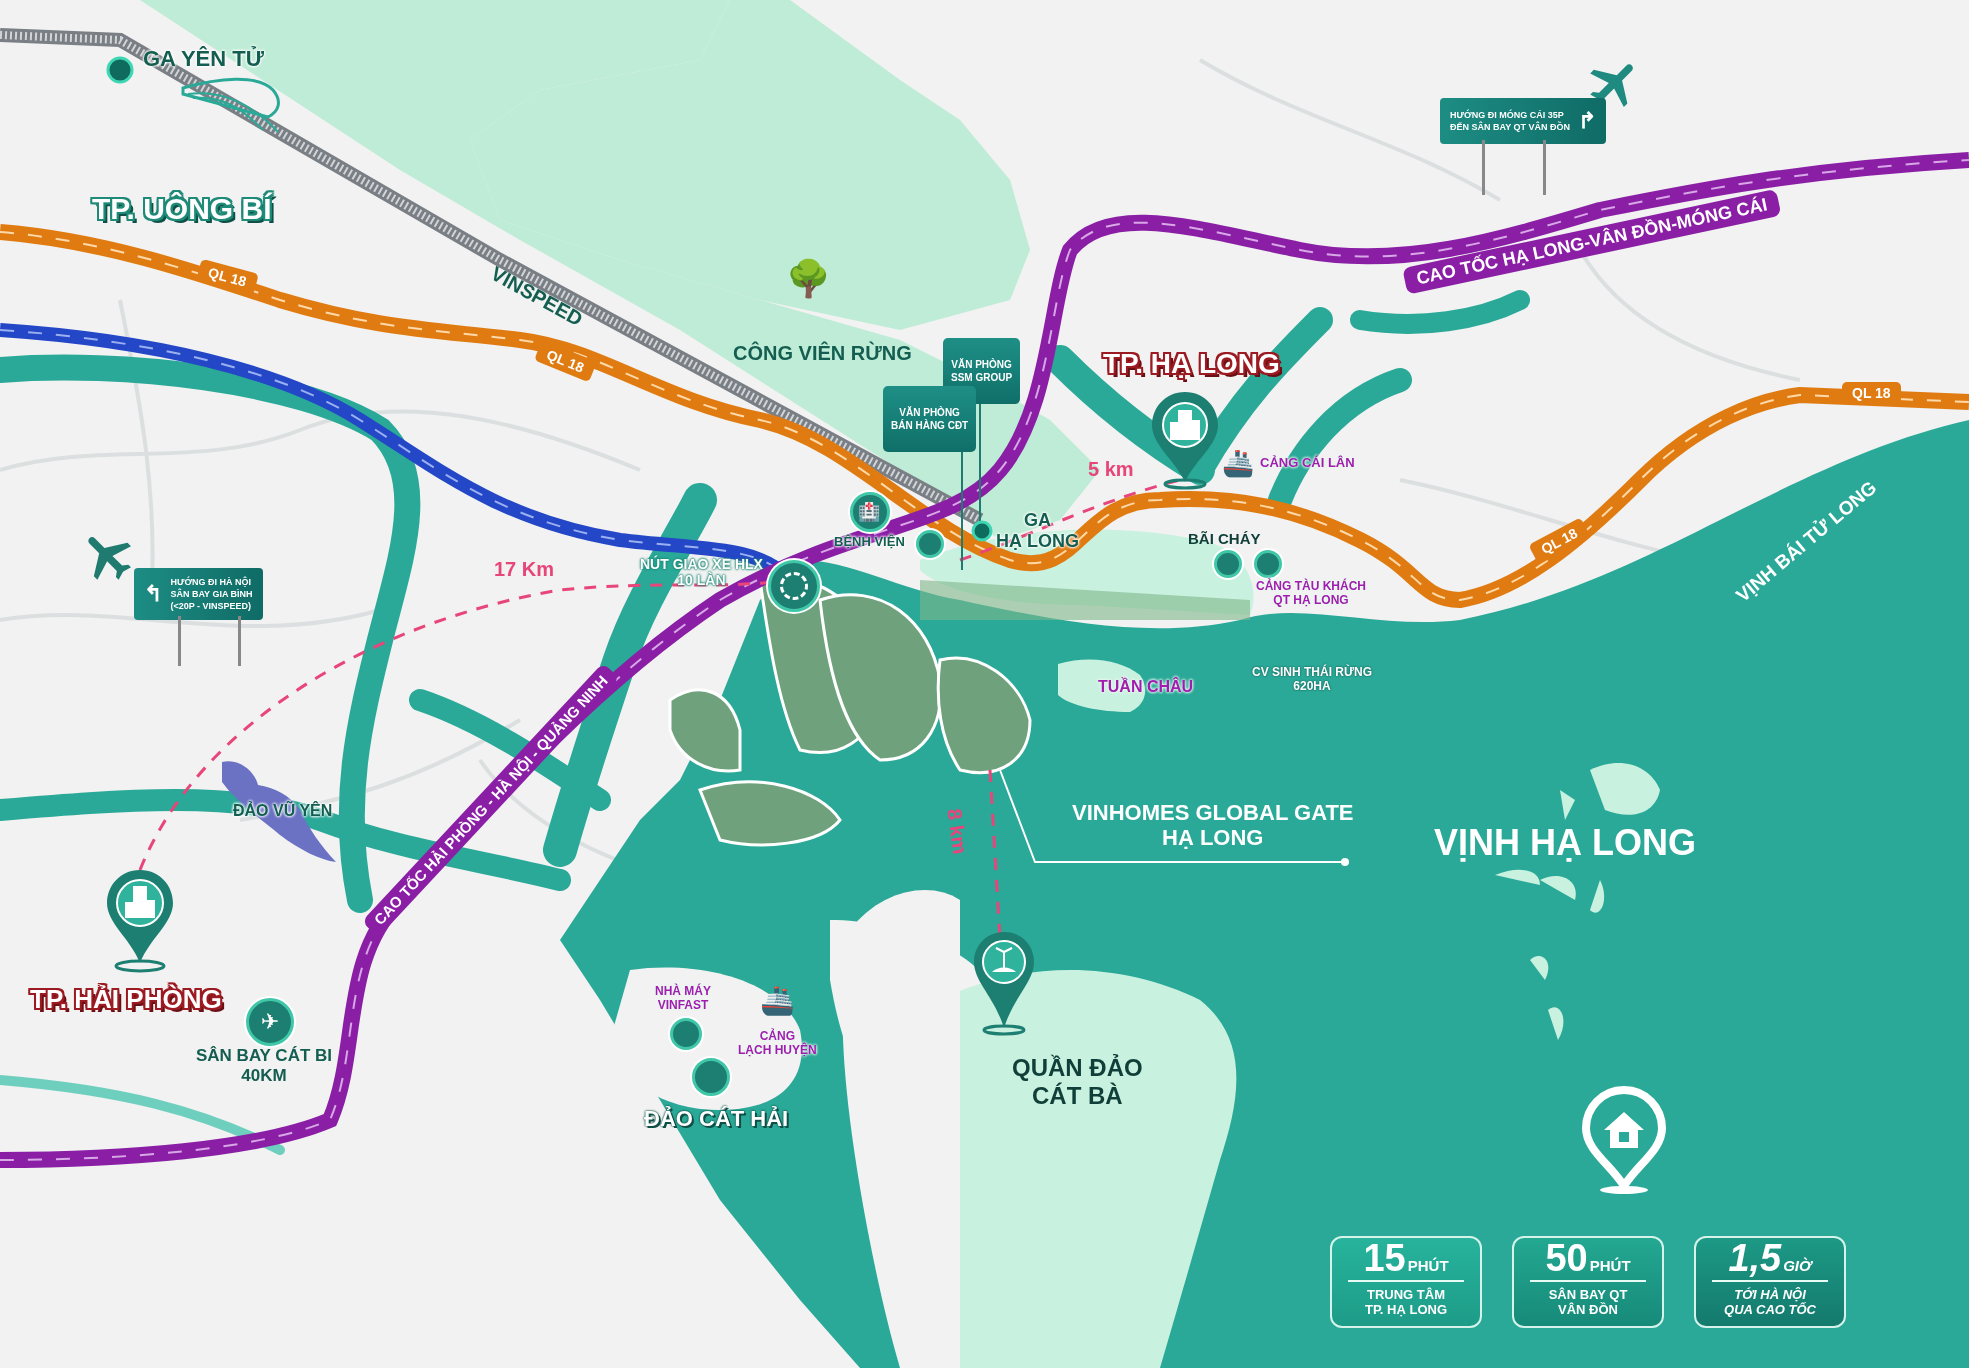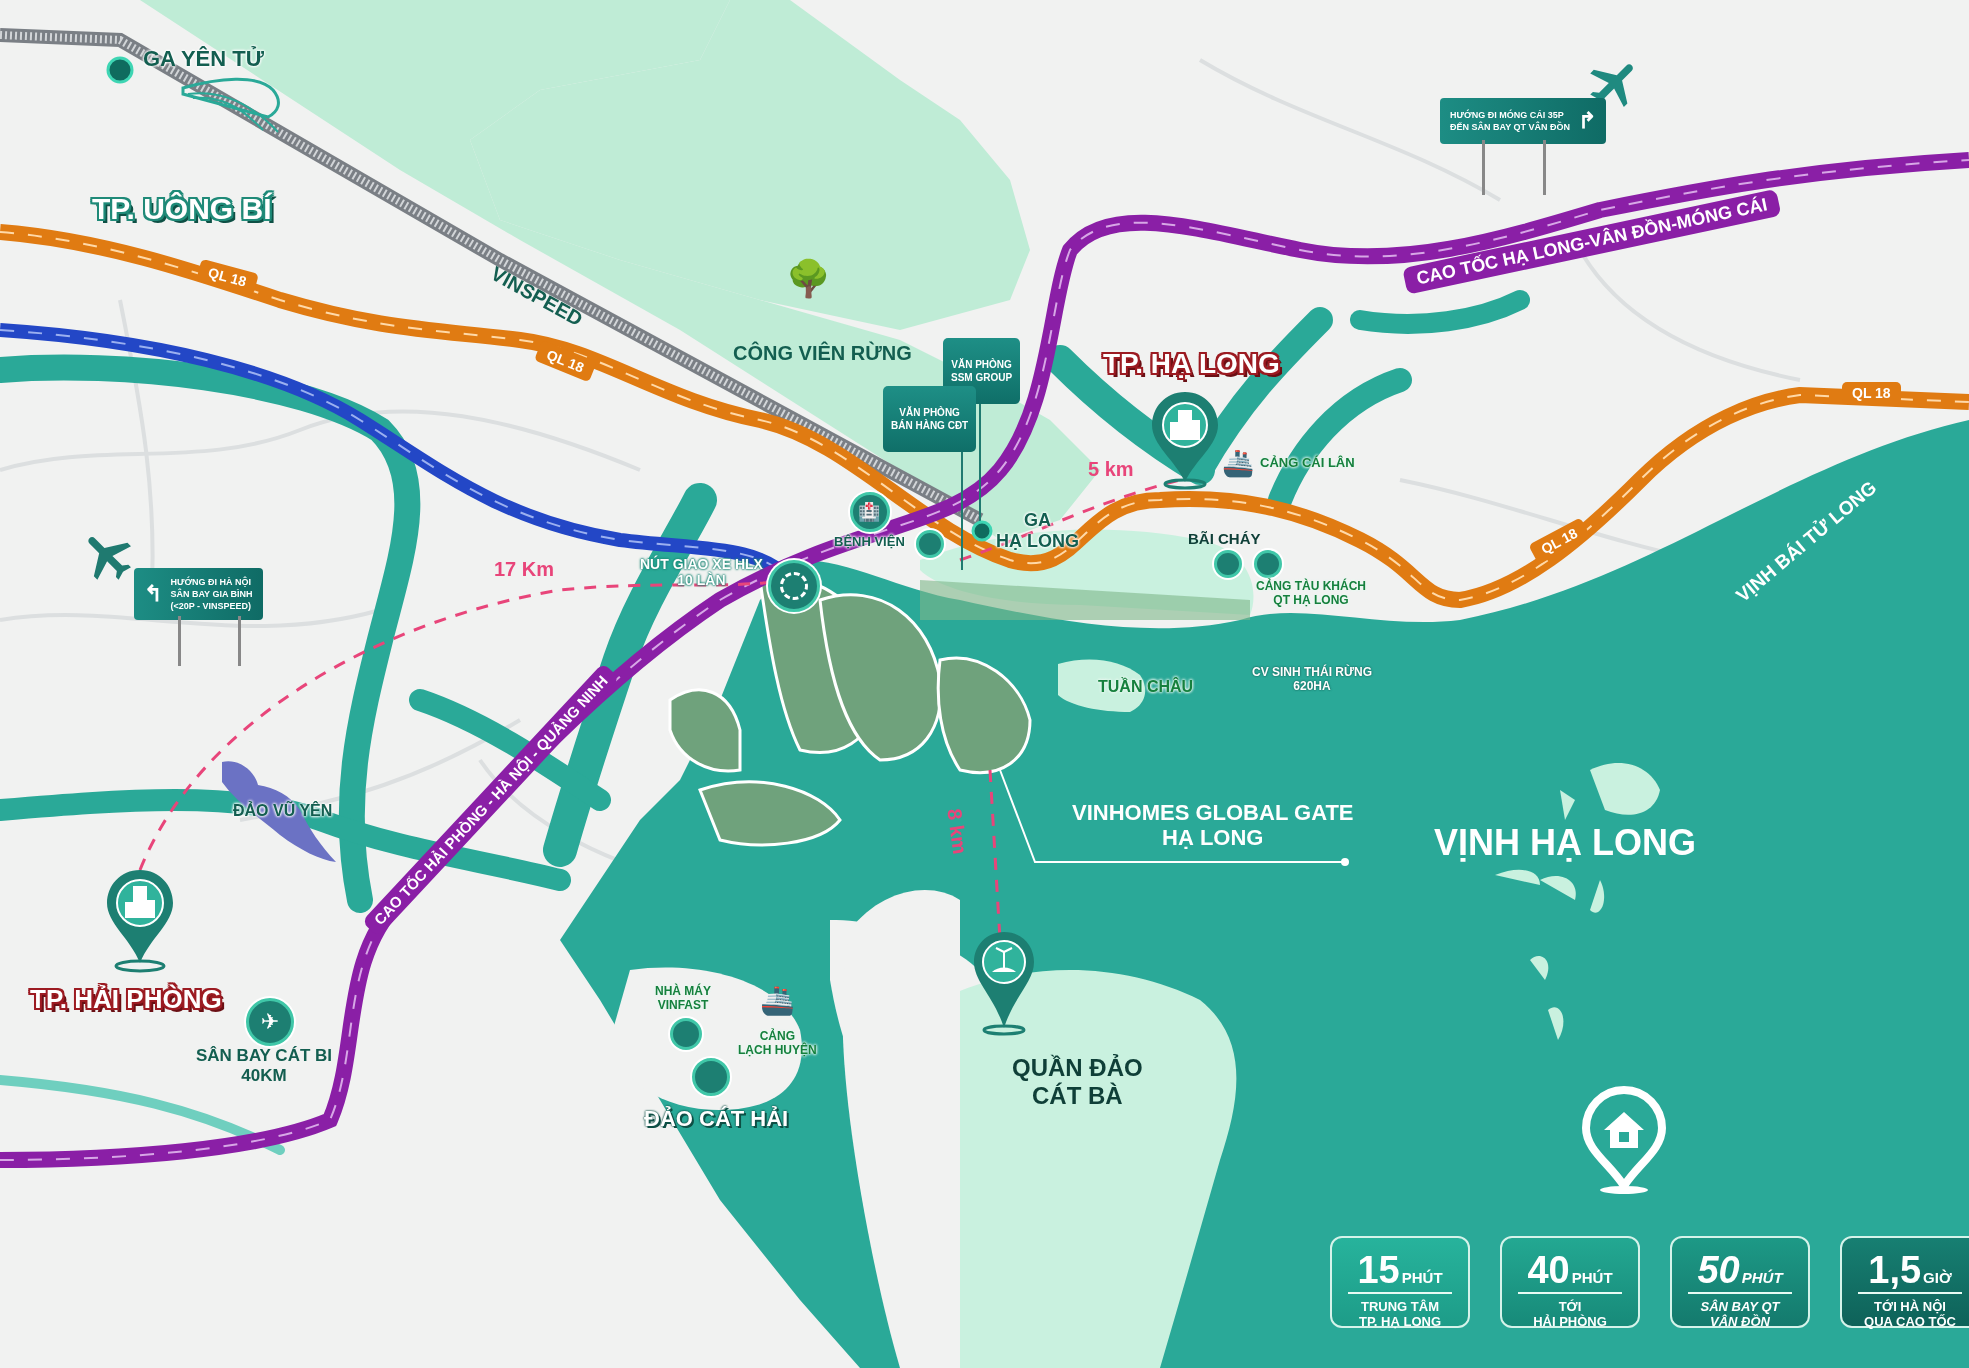--- a/index.html
+++ b/index.html
@@ -1,33 +1,33 @@
 <!DOCTYPE html>
 <html><head>
 <meta charset="utf-8">
 <style>
   html,body{margin:0;padding:0;}
   body{width:1969px;height:1368px;overflow:hidden;background:#f1f2f1;font-family:"Liberation Sans",sans-serif;}
   #map{position:relative;width:1969px;height:1368px;overflow:hidden;}
   #map svg.base{position:absolute;left:0;top:0;}
   .lbl{position:absolute;font-weight:700;white-space:nowrap;line-height:1.15;text-align:center;}
   .dark{color:#135e50;text-shadow:0 0 3px #fff,0 0 3px #fff,0 0 3px #fff;}
-  .darkwater{color:#15803d;text-shadow:0 0 3px #e8f8f0,0 0 3px #e8f8f0,0 0 3px #e8f8f0;}
+  .darkwater{color:#a21caf;text-shadow:0 0 3px #e8f8f0,0 0 3px #e8f8f0,0 0 3px #e8f8f0;}
   .white{color:#fff;}
   .city-red{color:#fff;font-size:26px;font-weight:700;-webkit-text-stroke:0;text-shadow:
     2px 0 0 #9c1b22,-2px 0 0 #9c1b22,0 2px 0 #9c1b22,0 -2px 0 #9c1b22,2px 2px 0 #9c1b22,-2px -2px 0 #9c1b22,2px -2px 0 #9c1b22,-2px 2px 0 #9c1b22,4px 4px 0 #6a0f14;}
   .city-teal{color:#fff;font-size:30px;font-weight:700;text-shadow:
     2px 0 0 #1f8a78,-2px 0 0 #1f8a78,0 2px 0 #1f8a78,0 -2px 0 #1f8a78,2px 2px 0 #1f8a78,-2px -2px 0 #1f8a78,2px -2px 0 #1f8a78,-2px 2px 0 #1f8a78,4px 4px 0 #0e5045;}
   .tag{position:absolute;background:linear-gradient(#1e8f86,#0f6f68);color:#fff;font-weight:700;font-size:10px;border-radius:5px;padding:20px 8px;text-align:center;line-height:1.3;}
   .sign{position:absolute;background:linear-gradient(90deg,#1d8d84,#0f6b65);color:#fff;font-weight:700;font-size:9px;border-radius:4px;padding:8px 10px;line-height:1.35;display:flex;align-items:center;gap:8px;}
   .sign-post{position:absolute;width:3px;background:#888;}
   .km{position:absolute;color:#e8457a;font-weight:700;font-size:20px;}
   .icon-circ{position:absolute;border-radius:50%;background:#1d7f72;border:3px solid #40c7a8;box-shadow:0 0 0 2px #fff;display:flex;align-items:center;justify-content:center;}
   .stats{position:absolute;left:1330px;top:1236px;display:flex;gap:30px;}
-  .stat{width:140px;height:92px;border:2px solid #d5f3ea;border-radius:12px;box-sizing:border-box;color:#fff;text-align:center;padding-top:12px;}
+  .stat{width:152px;height:92px;border:2px solid #d5f3ea;border-radius:12px;box-sizing:border-box;color:#fff;text-align:center;padding-top:0;}
   .stat:nth-child(1){background:linear-gradient(#27b39c,#1d9c88);}
   .stat:nth-child(2){background:linear-gradient(#23a892,#178a79);}
   .stat:nth-child(3){background:linear-gradient(#1d9986,#147a6d);font-style:italic;}
   .stat:nth-child(4){background:linear-gradient(#177f72,#0e6259);}
   .stat .num{font-size:38px;font-weight:700;line-height:40px;}
   .stat .unit{font-size:15px;font-weight:700;margin-left:2px;}
   .stat .rule{height:2px;background:#e8fbf4;margin:2px 16px 5px;}
   .stat .desc{font-size:13px;font-weight:700;line-height:15px;}
   .road-lbl{position:absolute;color:#fff;font-weight:700;white-space:nowrap;transform-origin:left center;}
   .ql{position:absolute;background:#e07b12;color:#fff;font-weight:700;font-size:14px;padding:3px 10px;border-radius:5px;transform-origin:center;}
@@ -267,26 +267,20 @@
   </svg>
 
   <div class="stats">
     <div class="stat">
       <div><span class="num">15</span><span class="unit">PHÚT</span></div>
       <div class="rule"></div>
       <div class="desc">TRUNG TÂM</div>
       <div class="desc">TP. HẠ LONG</div>
     </div>
     <div class="stat">
-      <div><span class="num">40</span><span class="unit">PHÚT</span></div>
-      <div class="rule"></div>
-      <div class="desc">TỚI</div>
-      <div class="desc">HẢI PHÒNG</div>
-    </div>
-    <div class="stat">
       <div><span class="num">50</span><span class="unit">PHÚT</span></div>
       <div class="rule"></div>
       <div class="desc">SÂN BAY QT</div>
       <div class="desc">VÂN ĐỒN</div>
     </div>
     <div class="stat">
       <div><span class="num">1,5</span><span class="unit">GIỜ</span></div>
       <div class="rule"></div>
       <div class="desc">TỚI HÀ NỘI</div>
       <div class="desc">QUA CAO TỐC</div>

